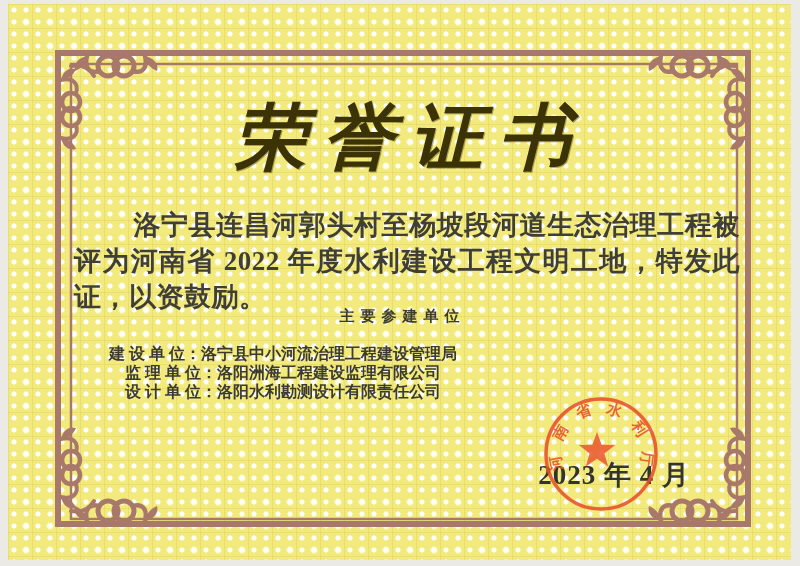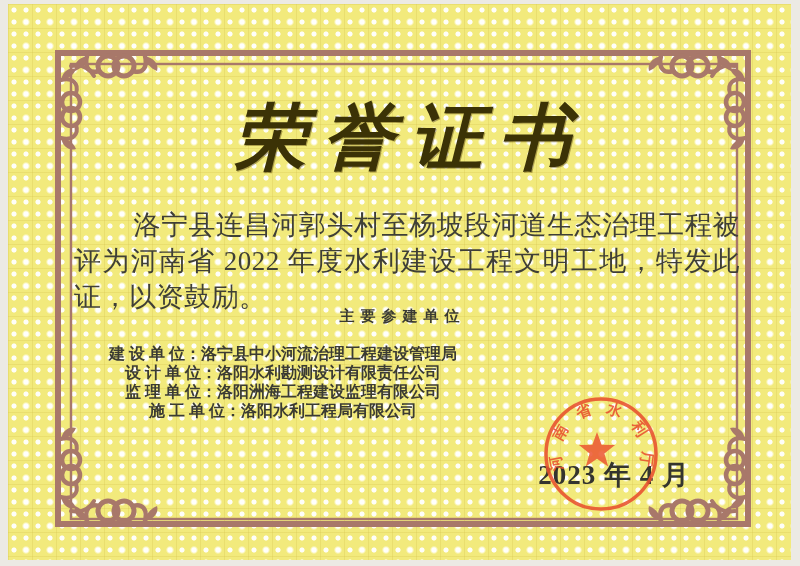--- a/index.html
+++ b/index.html
@@ -18,21 +18,21 @@
   .frame-svg{position:absolute;left:-8px;top:-4px;width:800px;height:566px;}
   .title{
     position:absolute;left:6px;right:0;top:86px;text-align:center;
     font-size:72px;font-weight:bold;color:#3b3206;
     letter-spacing:16px;text-indent:16px;
     text-shadow:1px 1px 0 rgba(90,70,10,.45);
     font-style:italic;
   }
   .body-text{
     position:absolute;left:66px;top:203px;width:666px;
-    font-size:27px;font-weight:normal;color:#3f3f37;
+    font-size:27px;font-weight:bold;color:#3f3f37;
     line-height:36px;text-align:justify;text-indent:2.2em;letter-spacing:.5px;
   }
   .section-heading{
     position:absolute;left:0;right:0;top:303px;text-align:center;
     font-size:15px;font-weight:bold;color:#3a3a32;letter-spacing:6px;text-indent:6px;
   }
   .units{
     position:absolute;left:101px;top:340px;font-size:16px;font-weight:bold;
     color:#3b3b33;line-height:19px;text-align:center;
   }
@@ -83,27 +83,24 @@
 
     <div class="body-text">洛宁县连昌河郭头村至杨坡段河道生态治理工程被评为河南省 2022 年度水利建设工程文明工地，特发此证，以资鼓励。</div>
 
     <div class="section-heading">主要参建单位</div>
 
     <div class="units">
       <div class="unit-row">
         <span class="unit-label">建 设 单 位：</span><span>洛宁县中小河流治理工程建设管理局</span>
       </div>
       <div class="unit-row">
-        <span class="unit-label">设 计 单 位：</span><span>洛阳水利勘测设计有限责任公司</span>
-      </div>
-      <div class="unit-row">
         <span class="unit-label">监 理 单 位：</span><span>洛阳洲海工程建设监理有限公司</span>
       </div>
       <div class="unit-row">
-        <span class="unit-label">施 工 单 位：</span><span>洛阳水利工程局有限公司</span>
+        <span class="unit-label">设 计 单 位：</span><span>洛阳水利勘测设计有限责任公司</span>
       </div>
     </div>
 
     <div class="date">2023 年 4 月</div>
 
     <svg class="seal-svg" viewBox="0 0 120 120" xmlns="http://www.w3.org/2000/svg">
       <defs>
         <path id="sealArc" d="M22.8,77.3 A41,41 0 1 1 97.2,77.3" fill="none"></path>
       </defs>
       <circle cx="60" cy="60" r="55" fill="none" stroke="#e8512f" stroke-width="3.5"></circle>

